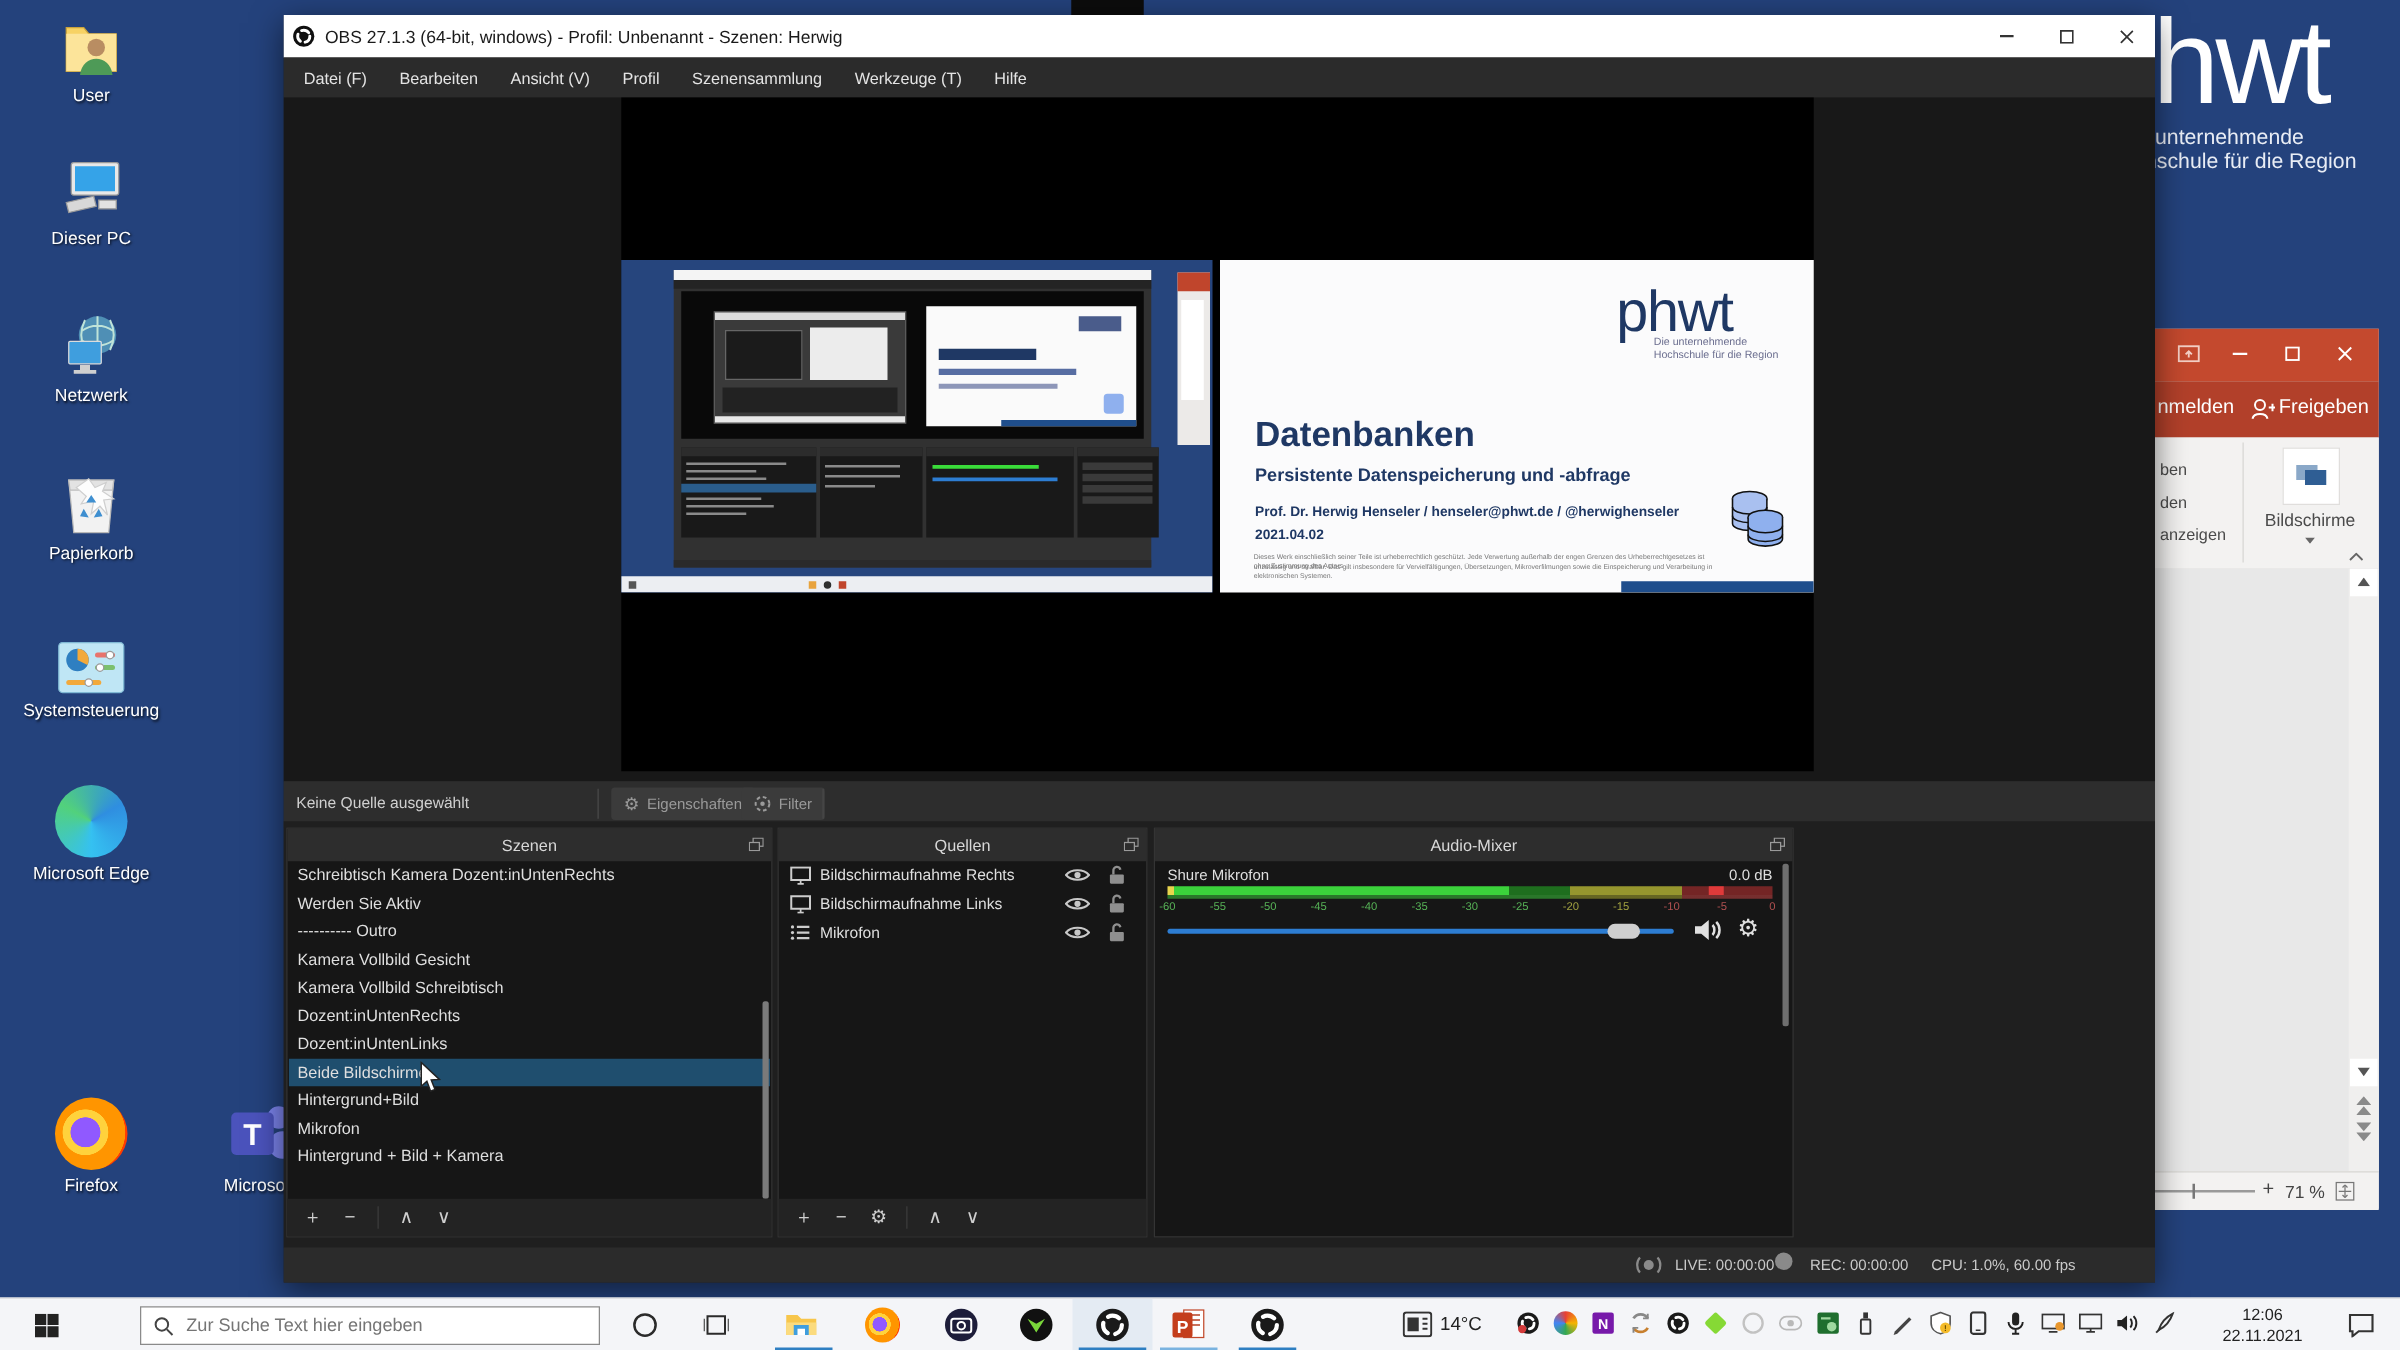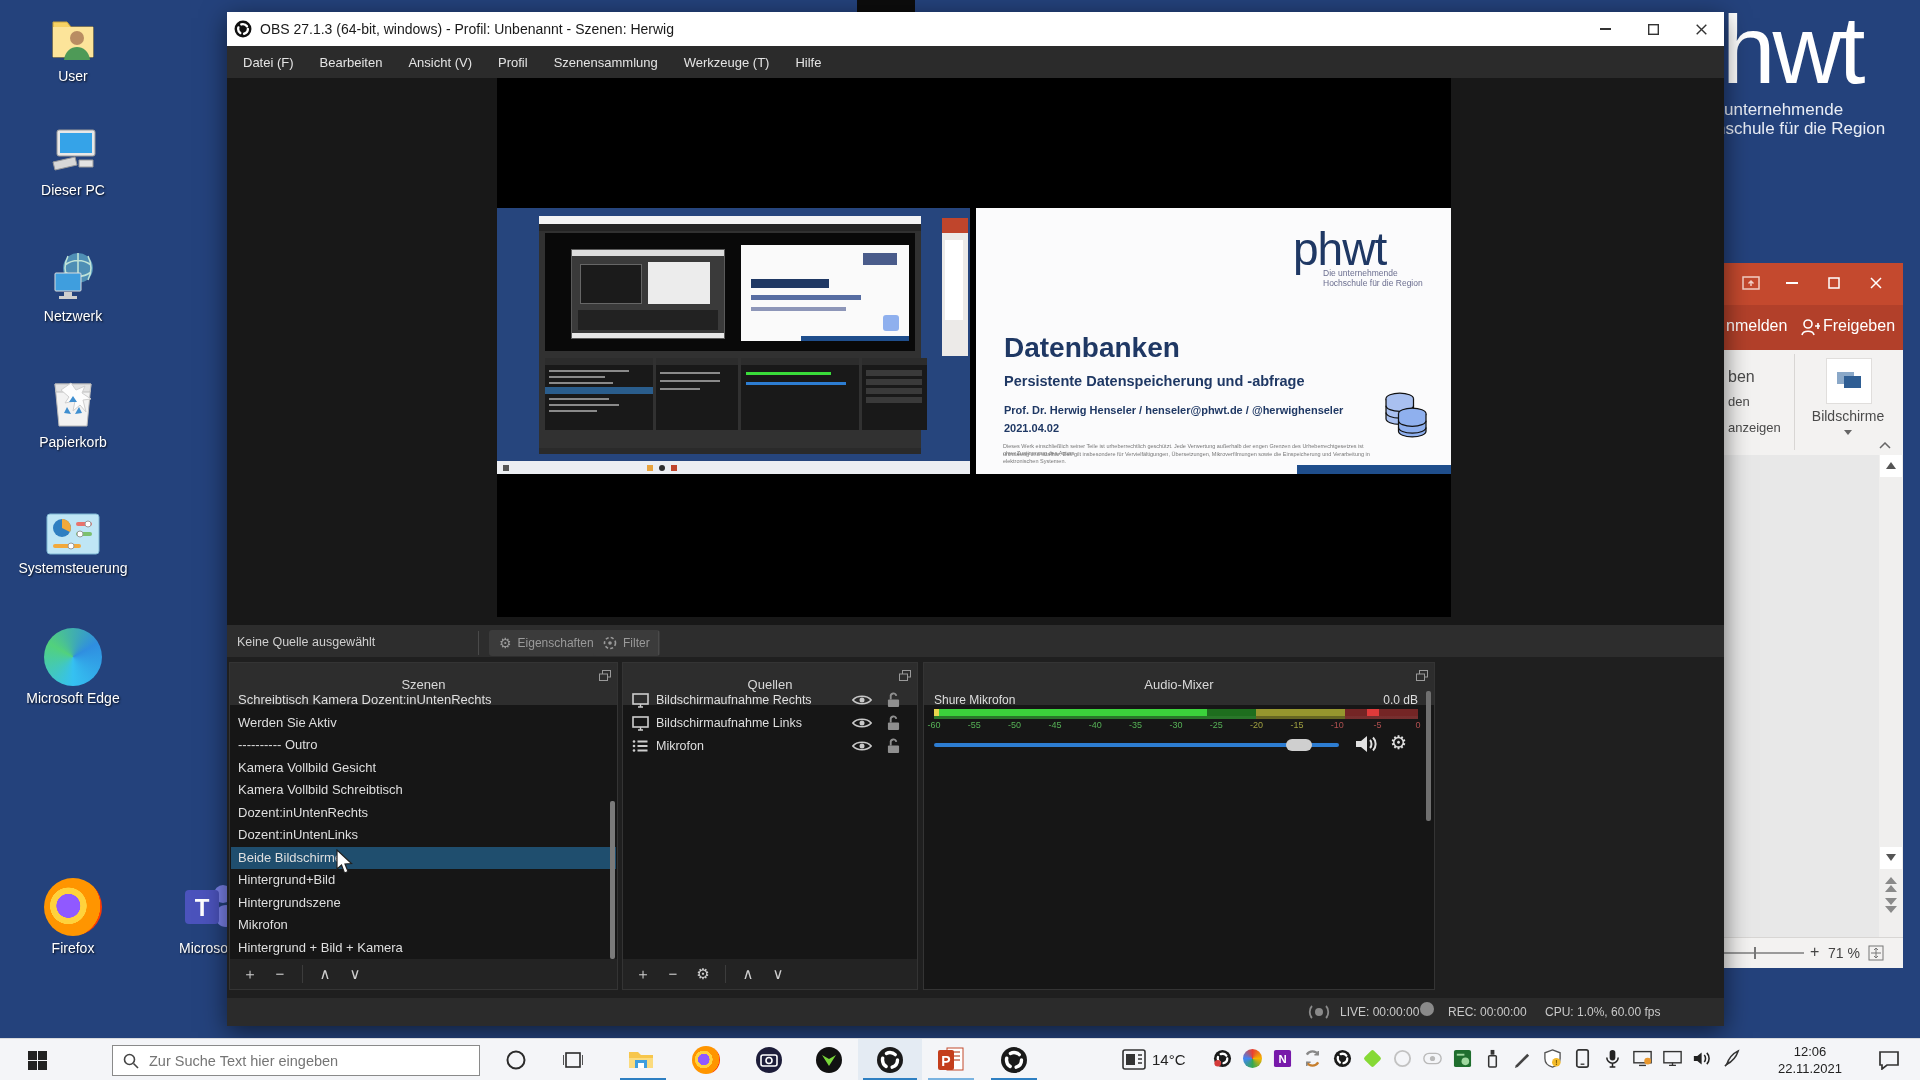--- a/index.html
+++ b/index.html
@@ -33,21 +33,21 @@
   .blue{color:#1f3864;}
 
   
   #srcbar{position:absolute;left:0;top:613px;right:0;height:37px;background:#2d2d2d;}
   .srcbtn{position:absolute;top:5px;height:26px;background:#3b3b3b;border-radius:3px;color:#9a9a9a;font-size:12px;display:flex;align-items:center;gap:6px;padding:0 10px;}
   .vsep{position:absolute;top:6px;width:1px;height:24px;background:#4a4a4a;}
 
   
   #dock{position:absolute;left:0;top:645px;right:0;height:341px;background:#1f1f1f;}
   .panel{position:absolute;top:5px;height:328px;background:#161616;border:1px solid #343434;box-sizing:border-box;}
-  .phead{position:absolute;left:0;top:0;right:0;height:42px;background:#2d2d2d;color:#d8d8d8;font-size:13px;display:flex;align-items:center;justify-content:center;}
+  .phead{position:absolute;left:0;top:0;right:0;height:26px;background:#2d2d2d;color:#d8d8d8;font-size:13px;display:flex;align-items:center;justify-content:center;}
   .popout{position:absolute;right:6px;top:7px;}
   .ptool{position:absolute;left:0;bottom:0;right:0;height:30px;background:#232323;display:flex;align-items:center;gap:14px;padding-left:12px;color:#cfcfcf;font-size:15px;}
   .tglyph{width:16px;text-align:center;line-height:16px;}
   .scene-row{height:22.5px;line-height:22.5px;padding-left:7px;font-size:13px;color:#dfdfdf;white-space:nowrap;overflow:hidden;}
   .scene-row.selected{background:#1f4e6e;}
   .src-row{position:relative;height:23px;line-height:23px;font-size:12.5px;color:#dfdfdf;white-space:nowrap;}
   .src-row .nm{position:absolute;left:32px;top:0;}
   .row-ic{position:absolute;left:8px;top:4px;}
   .eye{position:absolute;right:44px;top:4px;}
   .lock{position:absolute;right:16px;top:3px;}
@@ -169,21 +169,21 @@
       <span class="abs" style="left:2px;top:12px;color:#fff;font-size:16px;">nmelden</span>
       <svg class="abs" style="left:76px;top:12px;" width="20" height="20" viewBox="0 0 20 20">
           <circle cx="8" cy="7" r="4" fill="none" stroke="#fff" stroke-width="1.6"></circle>
           <path d="M2 18c1-5 11-5 12 0" fill="none" stroke="#fff" stroke-width="1.6"></path>
           <path d="M15 9h6M18 6v6" stroke="#fff" stroke-width="1.6"></path>
         </svg>
       <span class="abs" style="left:99px;top:12px;color:#fff;font-size:16px;text-align:right;">Freigeben</span>
     </div>
 
     <div class="abs" style="left:0;top:87px;right:0;height:105px;background:#f3f2f1;border-bottom:1px solid #d3d1cf;">
-      <span class="abs" style="left:4px;top:18px;color:#4a4a4a;font-size:16px;">ben</span>
+      <span class="abs" style="left:4px;top:18px;color:#4a4a4a;font-size:13px;">ben</span>
       <span class="abs" style="left:4px;top:44px;color:#4a4a4a;font-size:13px;">den</span>
       <span class="abs" style="left:4px;top:70px;color:#4a4a4a;font-size:13px;">anzeigen</span>
       <div class="abs" style="left:70px;top:4px;width:1px;height:96px;background:#d8d6d4;"></div>
       <div class="abs" style="left:78px;top:4px;width:92px;height:96px;text-align:center;">
         <div class="abs" style="left:24px;top:4px;width:44px;height:44px;background:#fff;border:1px solid #e0dedc;">
           <svg style="margin-top:10px;" width="26" height="22" viewBox="0 0 26 22">
               <rect x="1" y="3" width="17" height="12" fill="#8aa8c8"></rect>
               <rect x="8" y="7" width="17" height="12" fill="#2f5e94"></rect>
             </svg>
         </div>
@@ -384,21 +384,20 @@
         <div class="abs" style="left:1px;top:26px;right:1px;height:270px;overflow:hidden;">
           <div class="scene-row">Schreibtisch Kamera Dozent:inUntenRechts</div>
           <div class="scene-row">Werden Sie Aktiv</div>
           <div class="scene-row">---------- Outro</div>
           <div class="scene-row">Kamera Vollbild Gesicht</div>
           <div class="scene-row">Kamera Vollbild Schreibtisch</div>
           <div class="scene-row">Dozent:inUntenRechts</div>
           <div class="scene-row">Dozent:inUntenLinks</div>
           <div class="scene-row selected">Beide Bildschirme</div>
           <div class="scene-row">Hintergrund+Bild</div>
-          <div class="scene-row">Hintergrundszene</div>
           <div class="scene-row">Mikrofon</div>
           <div class="scene-row">Hintergrund + Bild + Kamera</div>
         </div>
         <div class="abs" style="right:2px;top:138px;width:5px;height:158px;background:#7a7a7a;border-radius:2px;"></div>
         <div class="ptool">
           <span class="tglyph">＋</span>
           <span class="tglyph">−</span>
           <span style="width:1px;height:18px;background:#3c3c3c;"></span>
           <span class="tglyph">∧</span>
           <span class="tglyph">∨</span>

